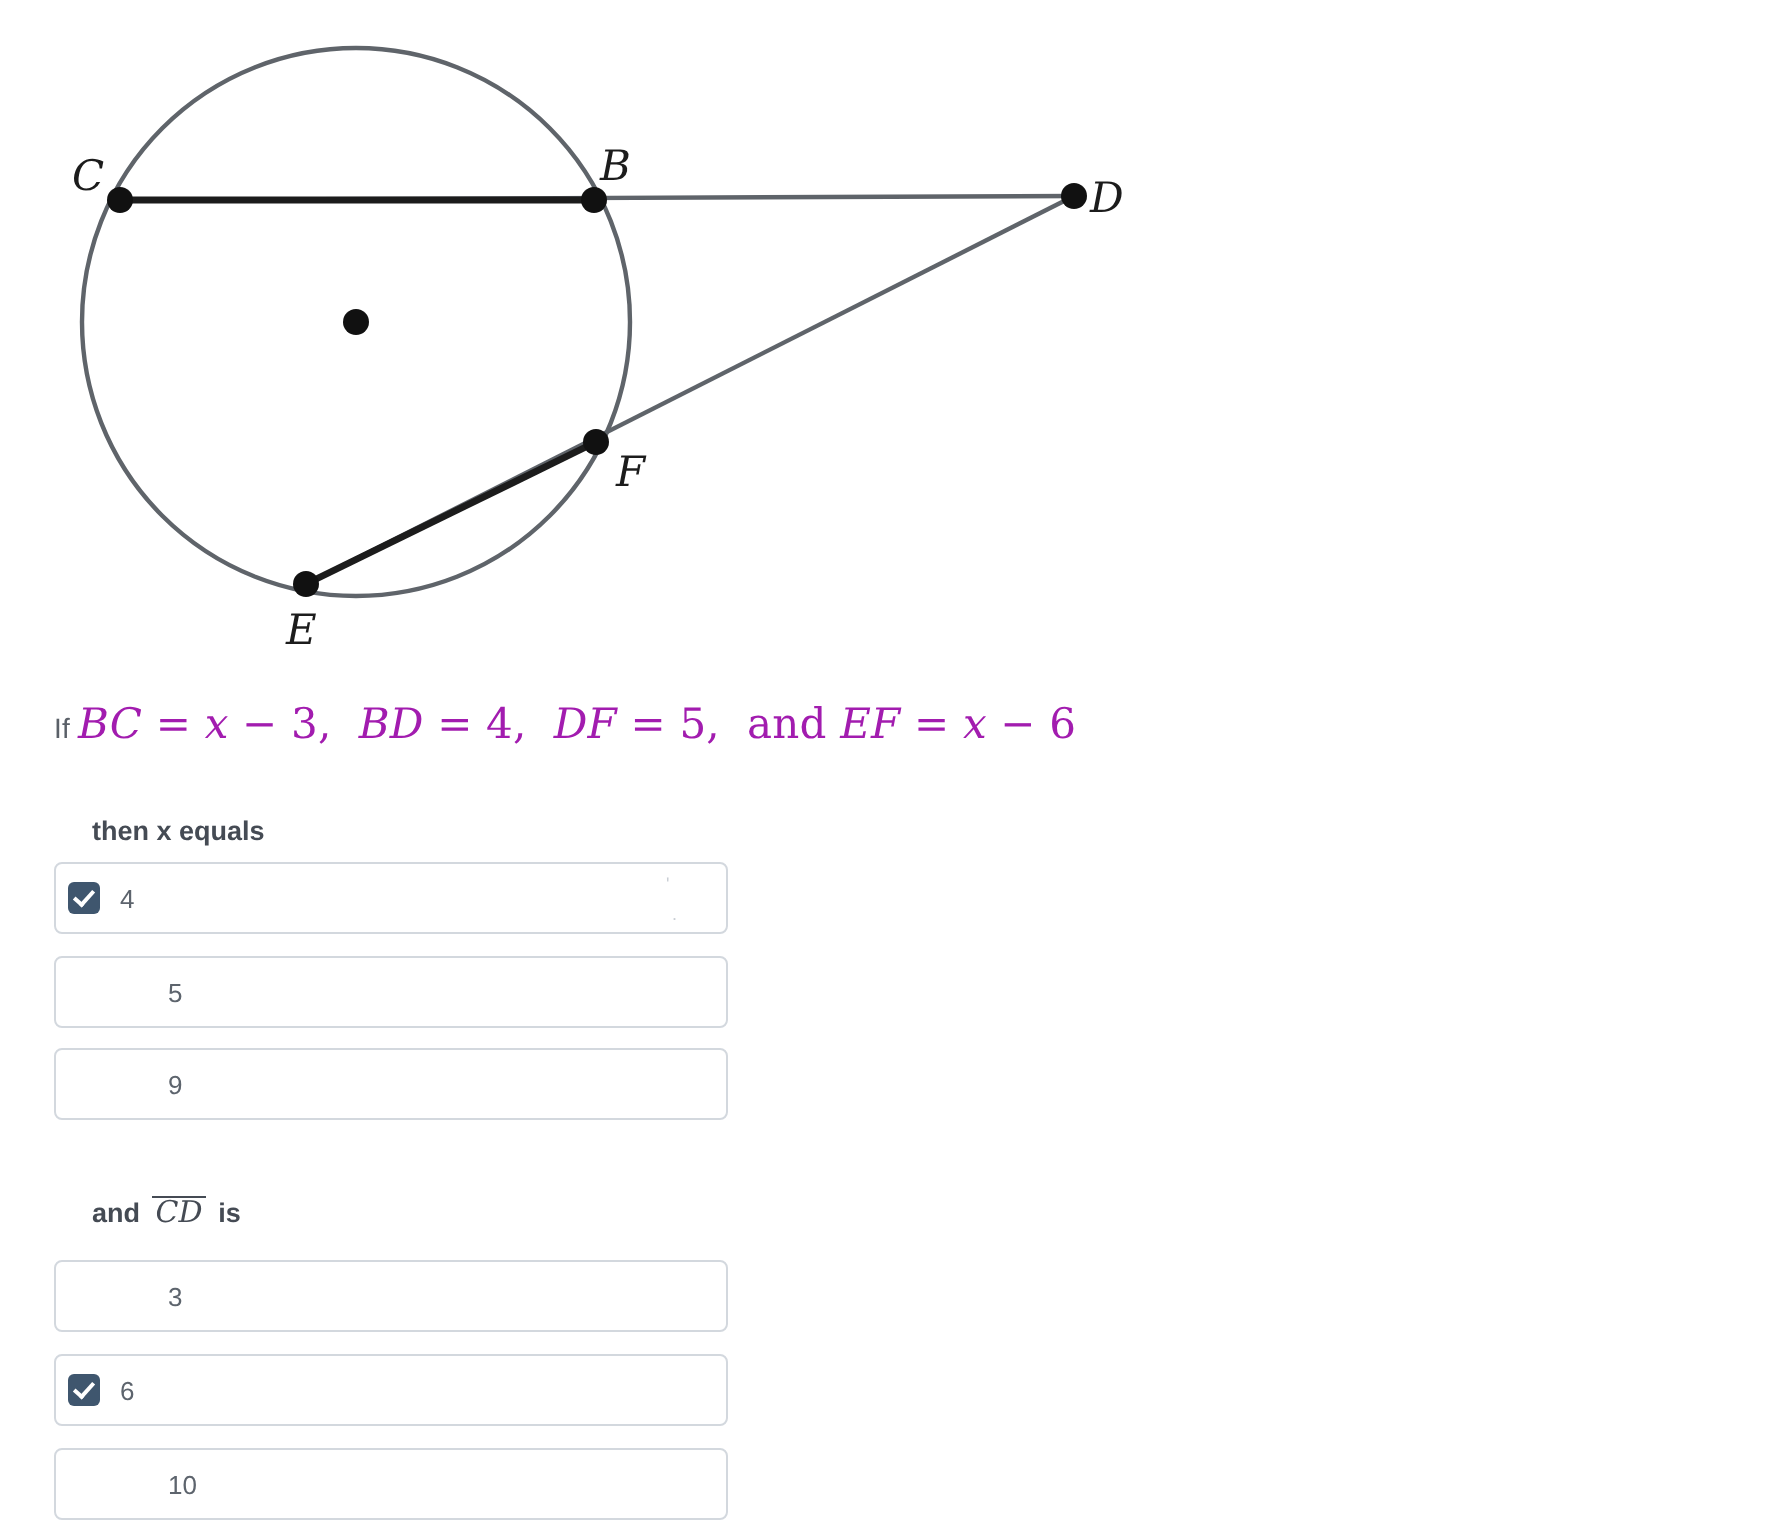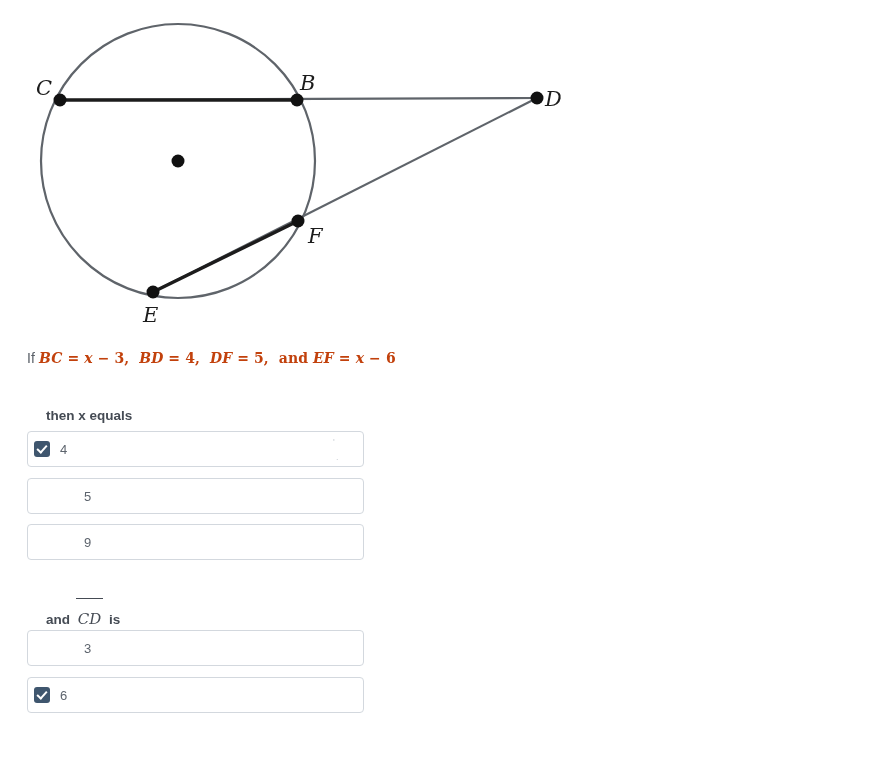--- a/index.html
+++ b/index.html
@@ -33,42 +33,41 @@
   .q-statement {
     position: absolute;
     left: 27px;
     top: 350px;
     font-size: 14px;
     color: #5a6068;
     letter-spacing: 0.1px;
   }
   .q-statement .math {
     font-family: "DejaVu Serif", serif;
-    font-size: 14px;
-    color: #c2410c;
-    font-weight: bold;
+    font-size: 21px;
+    color: #a21caf;
   }
   .q-statement .mi {
     font-style: italic;
   }
   .prompt {
     position: absolute;
     font-size: 13.5px;
     font-weight: bold;
     color: #454b54;
   }
   #prompt-1 { left: 46px; top: 408px; }
   #prompt-2 { left: 46px; top: 598px; }
   .prompt .seg {
     font-family: "DejaVu Serif", serif;
     font-style: italic;
     font-weight: normal;
     font-size: 15px;
     border-top: 1.4px solid #454b54;
-    padding: 13px 2px 0 2px;
+    padding: 0 2px 0 2px;
     display: inline-block;
     line-height: 1.05;
     margin: 0 2px;
   }
   .option {
     position: absolute;
     left: 27px;
     width: 337px;
     height: 36px;
     border: 1px solid #d3d8de;
@@ -183,14 +182,18 @@
   <div class="option" style="top:630px">
     <span class="spacer-box"></span>
     <span class="label">3</span>
   </div>
 
   <div class="option checked" style="top:677px">
     <span class="checkbox"></span>
     <span class="label">6</span>
   </div>
 
+  <div class="option" style="top:724px">
+    <span class="spacer-box"></span>
+    <span class="label">10</span>
+  </div>
 
 </div>
 
 </body></html>

